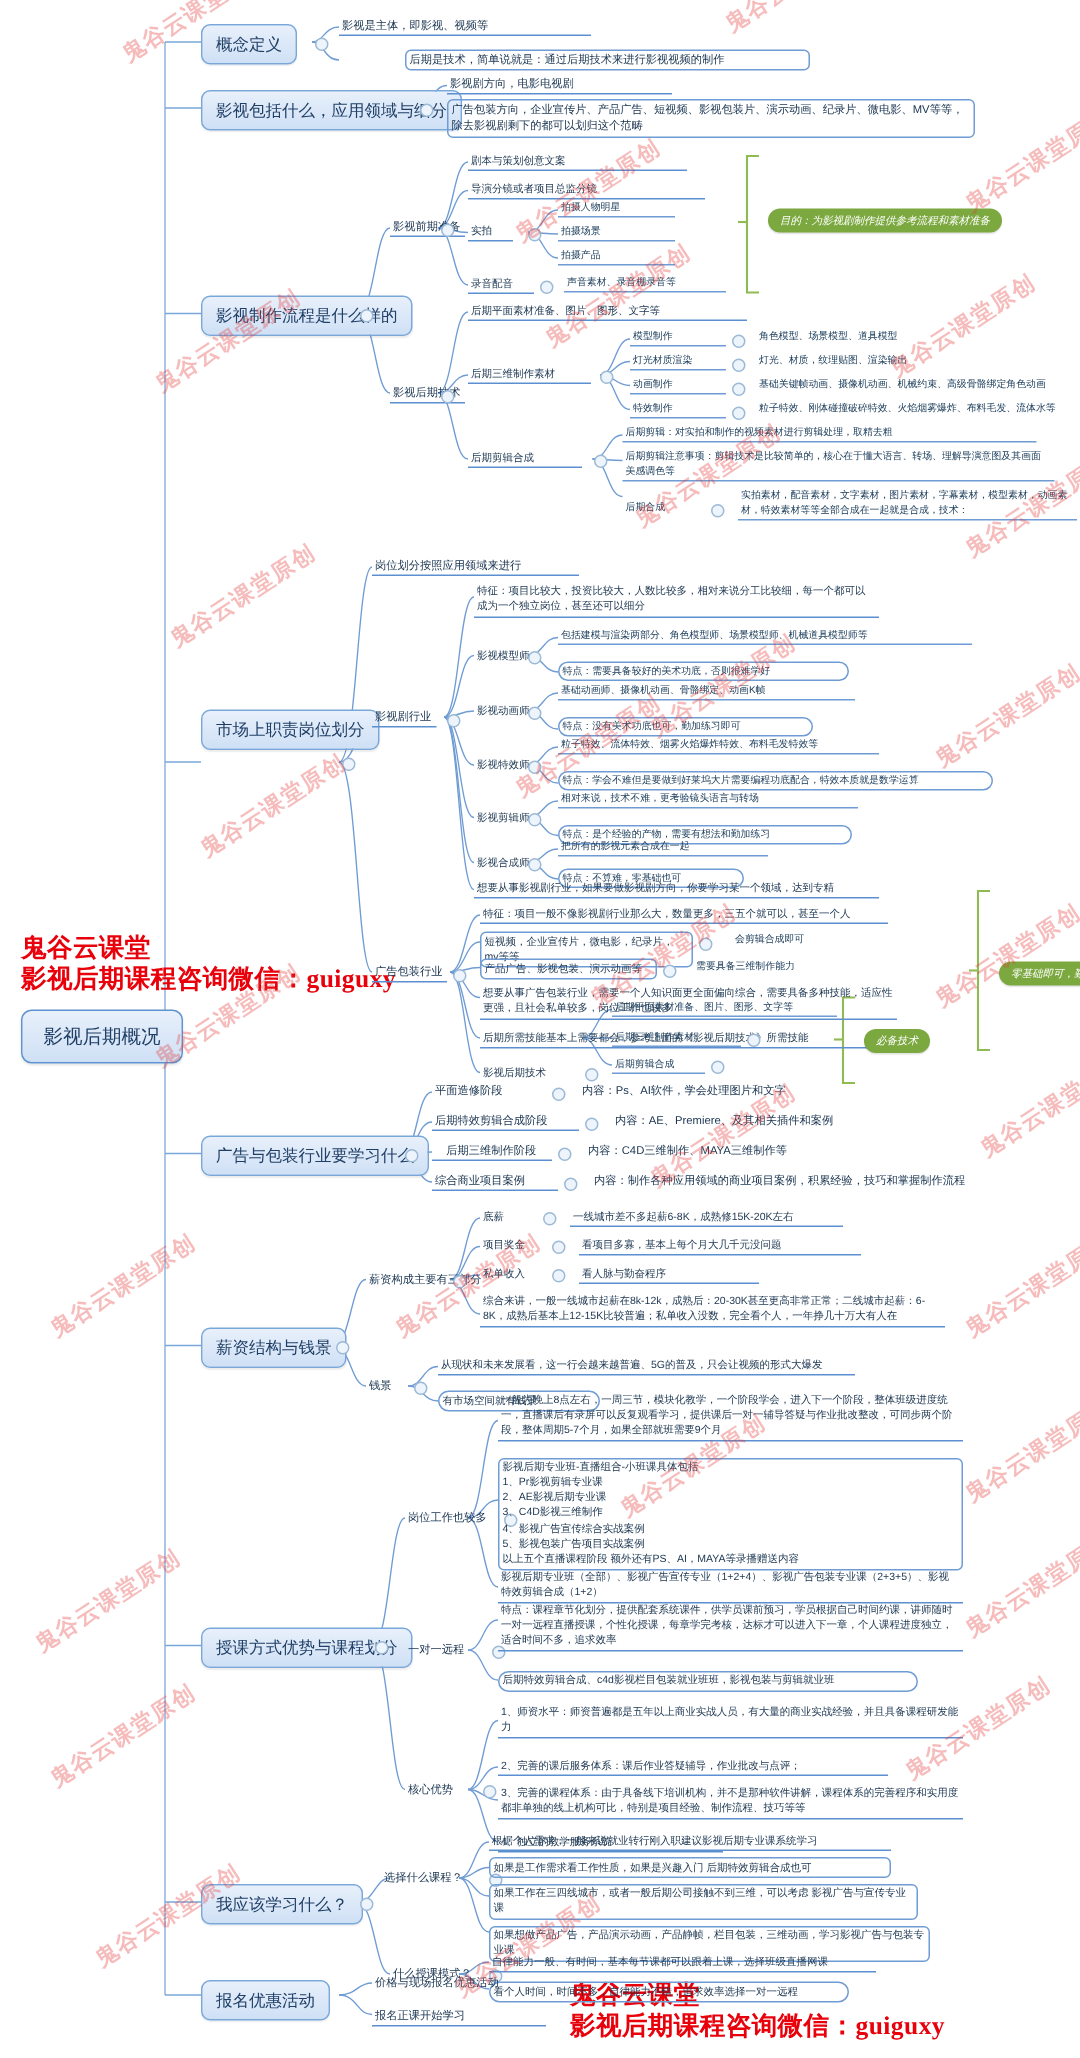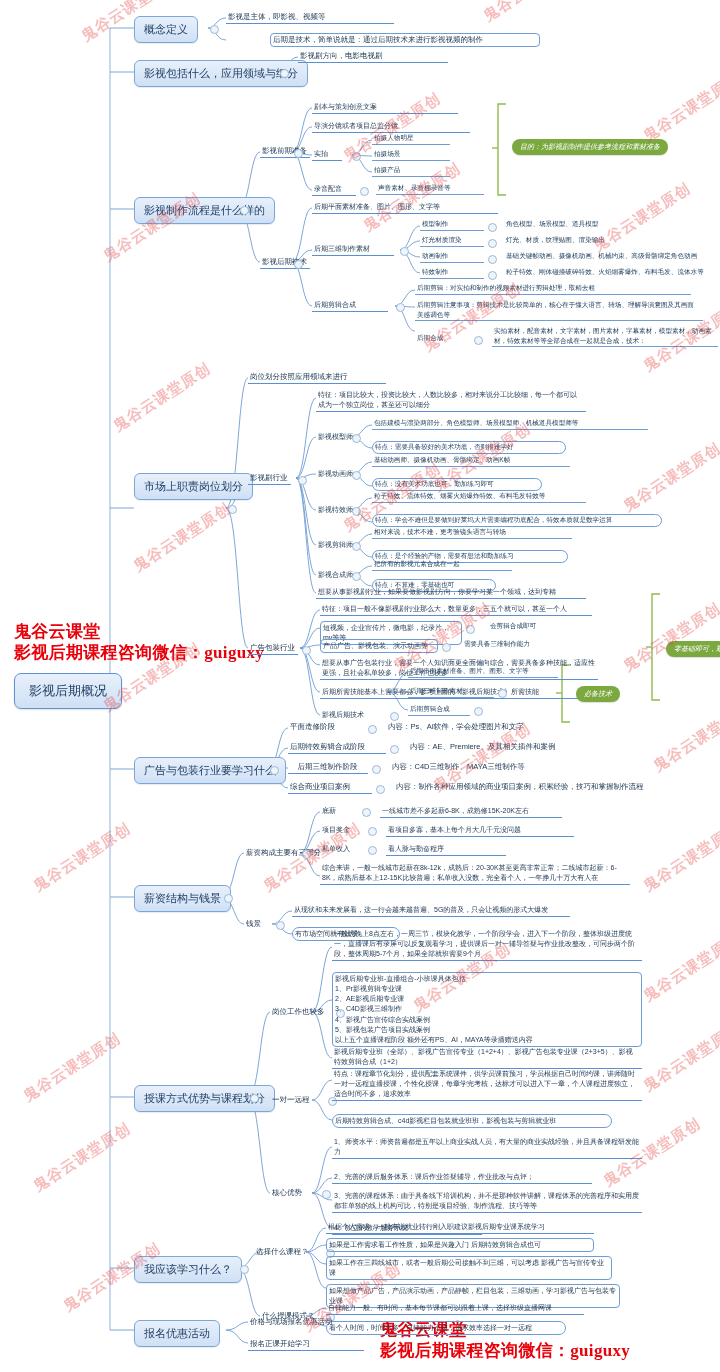--- a/index.html
+++ b/index.html
@@ -218,20 +218,21 @@
   </div>
 
   <div class="node lvl1" style="left:134px;top:16px;">概念定义</div>
   <div class="toggle" style="left:210px;top:25px;"></div>
   <div class="node lvl2" style="left:226px;top:11px;width:168px;">影视是主体，即影视、视频等</div>
   <div class="node lvl2" style="left:226px;top:33px;width:270px;border:1px solid #6f9cd4;border-radius:4px;margin-left:44px;">后期是技术，简单说就是：通过后期技术来进行影视视频的制作</div>
 
   <div class="node lvl1" style="left:134px;top:60px;">影视包括什么，应用领域与细分</div>
   <div class="toggle" style="left:280px;top:69px;"></div>
   <div class="node lvl2" style="left:298px;top:50px;width:150px;font-family:Liberation Serif, serif;">影视剧方向，电影电视剧</div>
+  <div class="node lvl2 wrap" style="left:298px;top:66px;width:352px;border:1px solid #6f9cd4;border-radius:4px;">广告包装方向，企业宣传片、产品广告、短视频、影视包装片、演示动画、纪录片、微电影、MV等等，除去影视剧剩下的都可以划归这个范畴</div>
 
   <div class="node lvl1" style="left:134px;top:197px;">影视制作流程是什么样的</div>
   <div class="toggle" style="left:240px;top:206px;"></div>
 
   <div class="node lvl2" style="left:260px;top:145px;">影视前期准备</div>
   <div class="toggle" style="left:294px;top:149px;"></div>
   <div class="node lvl3" style="left:312px;top:101px;width:146px;">剧本与策划创意文案</div>
   <div class="node lvl3" style="left:312px;top:120px;width:158px;">导演分镜或者项目总监分镜</div>
   <div class="node lvl3" style="left:312px;top:148px;width:30px;">实拍</div>
   <div class="toggle" style="left:352px;top:152px;"></div>

